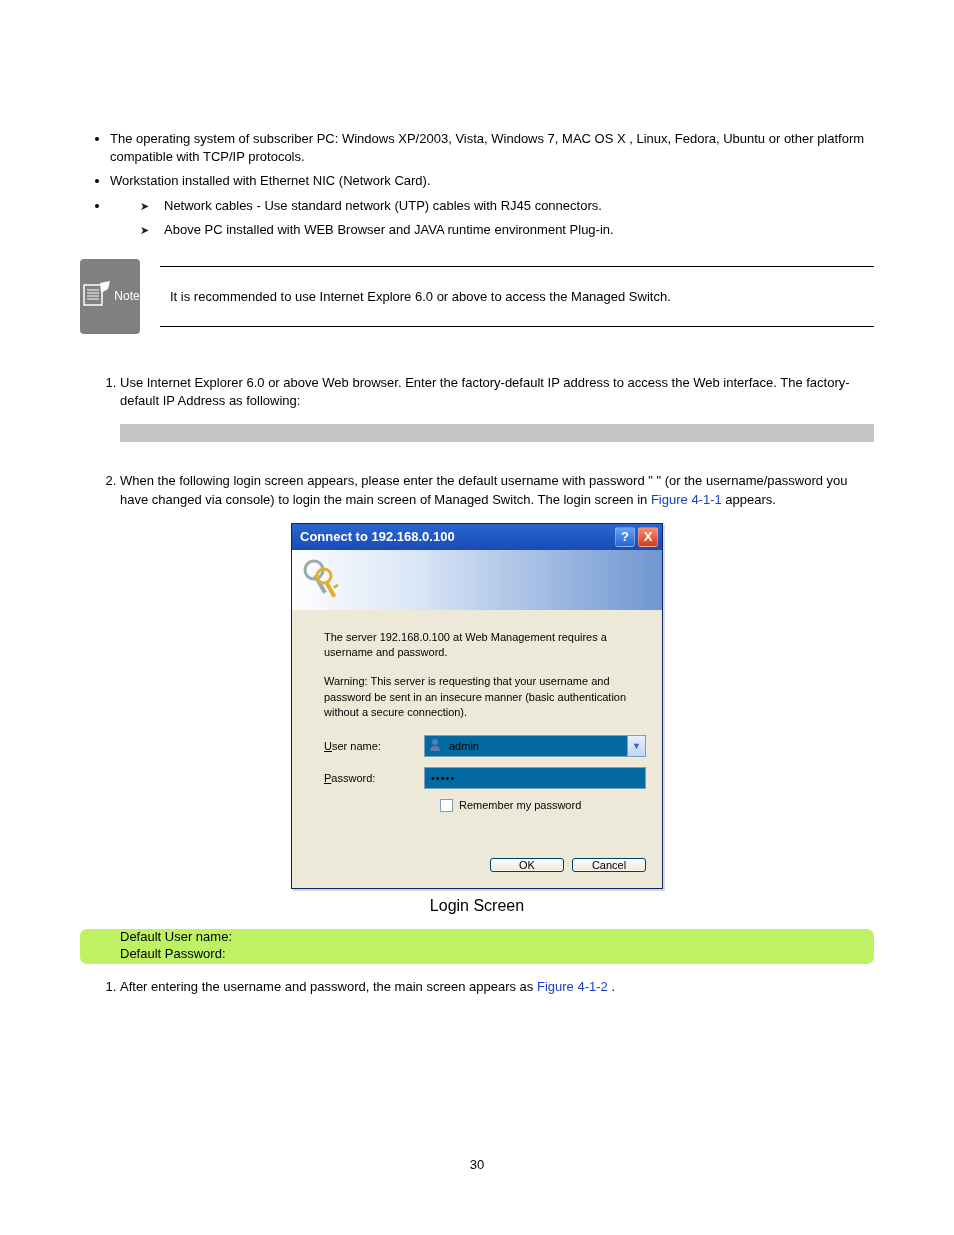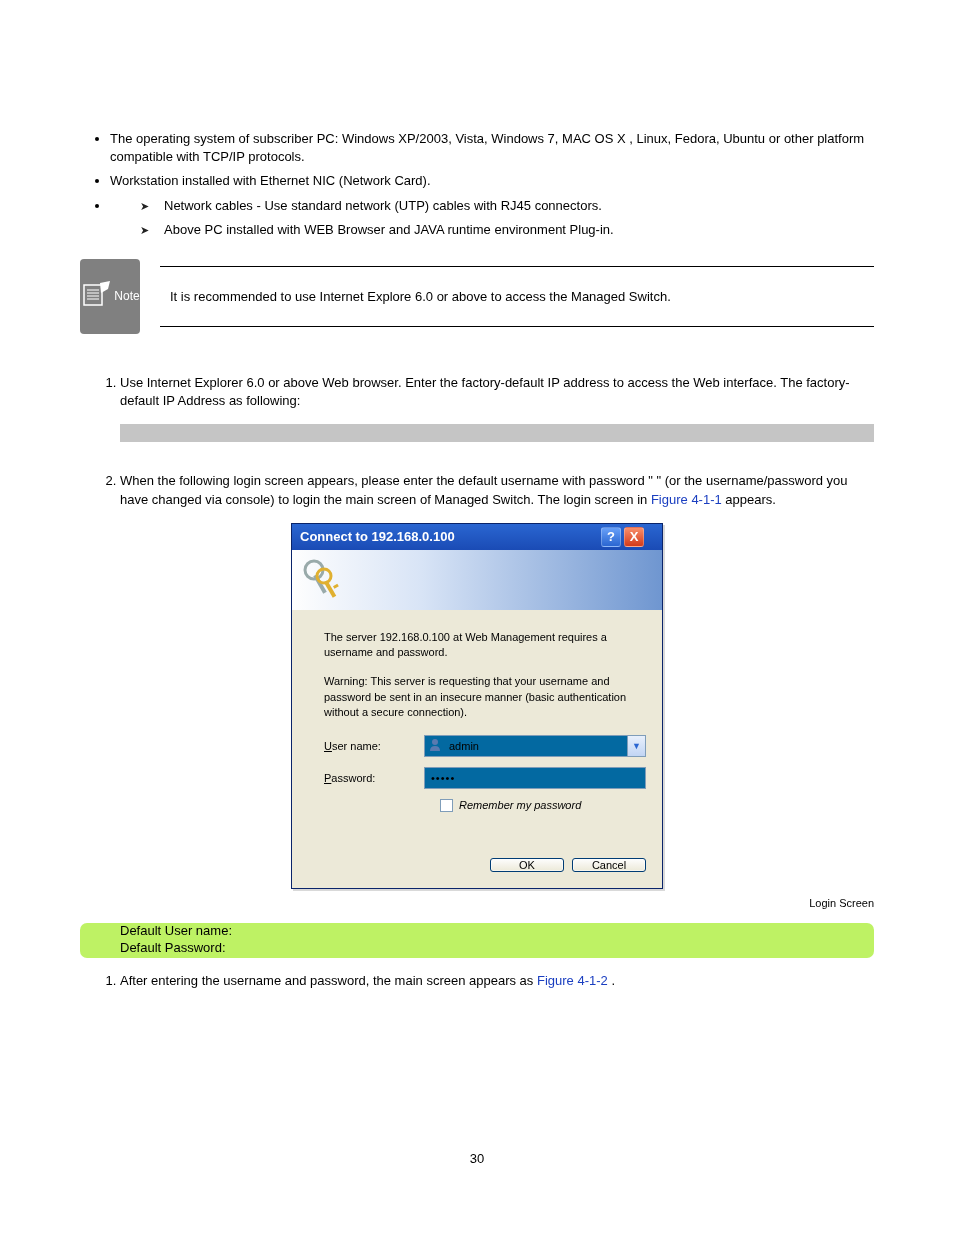--- a/index.html
+++ b/index.html
@@ -99,21 +99,21 @@
     background: #ece9d8;
     font-family: Tahoma, Arial, sans-serif;
     font-size: 11px;
     box-shadow: 2px 2px 0 rgba(0,0,0,0.15);
   }
   .titlebar {
     background: linear-gradient(to bottom, #2a66d1 0%, #1a4bb5 100%);
     color: #fff;
     font-weight: bold;
     font-size: 13px;
-    padding: 3px 18px 3px 8px;
+    padding: 3px 4px 3px 8px;
     display: flex;
     align-items: center;
     justify-content: space-between;
   }
   .titlebar-text { font-family: 'Trebuchet MS', Tahoma, Arial, sans-serif; }
   .title-btns { display: flex; gap: 3px; }
   .title-btn {
     width: 20px;
     height: 20px;
     border-radius: 3px;
@@ -163,42 +163,42 @@
     height: 22px;
     border: 1px solid #7f9db9;
     border-left: none;
     background: linear-gradient(to bottom,#e8f0fc,#c1d5f4);
     display: flex;
     align-items: center;
     justify-content: center;
     color: #2a66d1;
     font-size: 9px;
   }
-  .chk-row { margin-left: 116px; display: flex; align-items: center; gap: 6px; font-style: italic; }
+  .chk-row { margin-left: 116px; display: flex; align-items: center; gap: 6px; }
   .chk {
     width: 13px; height: 13px;
     border: 1px solid #7f9db9; background: #fff;
   }
   .btn-row { display: flex; justify-content: flex-end; gap: 8px; margin-top: 46px; }
   .win-btn {
     min-width: 74px;
     height: 14px;
     border: 1px solid #003c74;
     border-radius: 3px;
     background: linear-gradient(to bottom,#fdfdfd,#ece9d8);
     font-size: 11px;
     font-family: Tahoma, Arial, sans-serif;
     display: flex;
     align-items: center;
     justify-content: center;
     box-shadow: inset 0 0 0 1px #fff8;
   }
   .caption {
-    text-align: right;
-    font-size: 11px;
+    text-align: center;
+    font-size: 16px;
     margin-bottom: 14px;
   }
   .default-bar {
     background: #bef264;
     padding: 0 0 2px 40px;
     font-size: 13px;
     line-height: 1.3;
     border-radius: 7px;
   }
   .page-num {

